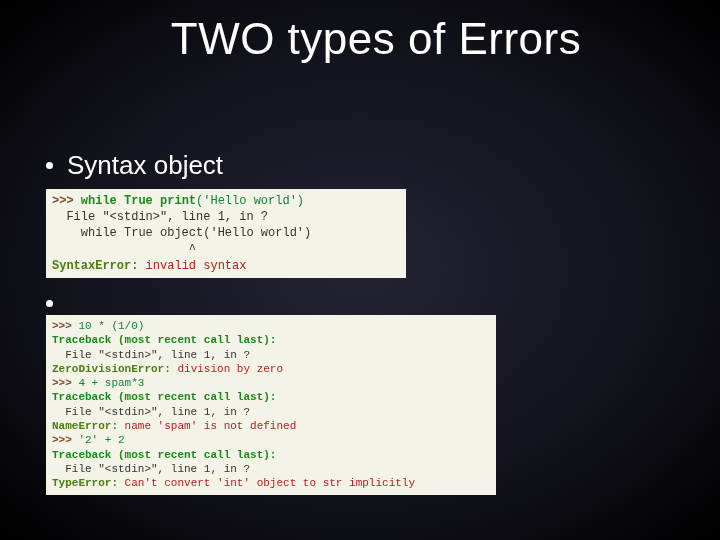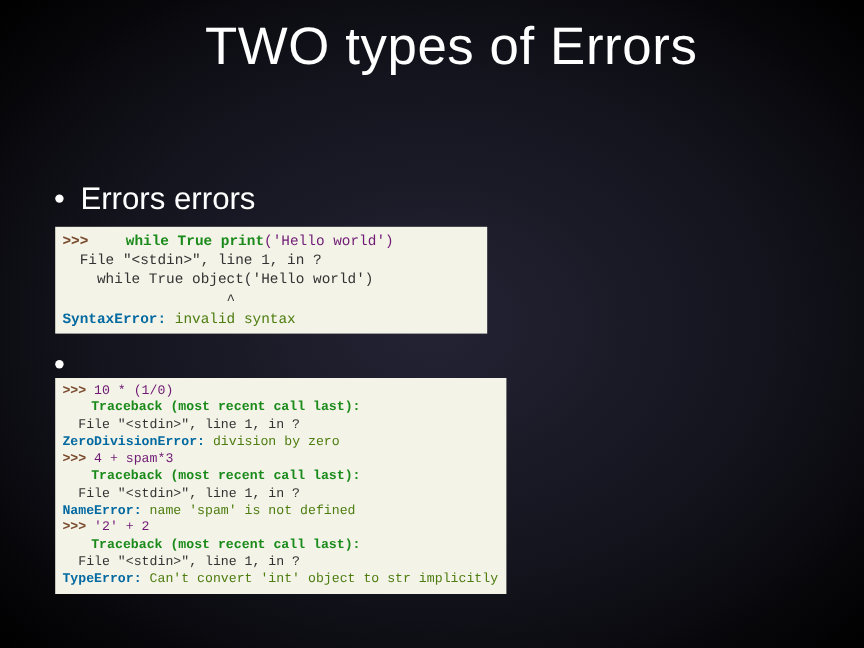--- a/index.html
+++ b/index.html
@@ -60,40 +60,40 @@
     background: #f3f3e7;
     color: #333;
     font-family: "Courier New", Courier, monospace;
     font-size: 12px;
     line-height: 1.35;
     padding: 4px 6px;
     white-space: pre;
     box-sizing: border-box;
   }
   #box1 { width: 360px; margin-bottom: 22px; }
-  #box2 { width: 376px; font-size: 11px; line-height: 1.3; }
+  #box2 { width: 450px; font-size: 11px; line-height: 1.3; }
   .c-prompt { color: #7a4a2d; font-weight: bold; }
-  .c-kw     { color: #1a8a1a; font-weight: bold; margin-left: 24px; }            
-  .c-num    { color: #701a75; }                               
-  .c-err    { color: #0369a1; font-weight: bold; }            
-  .c-msg    { color: #4d7c0f; text-align: right; }                                  
+  .c-kw     { color: #1a8a1a; font-weight: bold; }            
+  .c-num    { color: #15803d; }                               
+  .c-err    { color: #4d7c0f; font-weight: bold; }            
+  .c-msg    { color: #b91c1c; text-align: right; }                                  
   .c-def    { color: #333; }
 </style>
 </head>
 <body>
 
 <div class="slide">
 
   <div class="title">TWO types of Errors</div>
 
   <div class="content">
 
     <div class="bullet-row">
       <span class="bullet-dot"></span>
-      <span class="bullet-text">Errors errors</span>
+      <span class="bullet-text">Syntax object</span>
     </div>
 
     <div id="box1" class="codebox"><span class="c-prompt">&gt;&gt;&gt; </span><span class="c-kw">while True print</span><span class="c-num">('Hello world')</span>
 <span class="c-def">  File "&lt;stdin&gt;", line 1, in ?</span>
 <span class="c-def">    while True object('Hello world')</span>
 <span class="c-def">                   ^</span>
 <span class="c-err">SyntaxError:</span><span class="c-msg"> invalid syntax</span></div>
 
     <div class="bullet-row">
       <span class="bullet-dot"></span>

